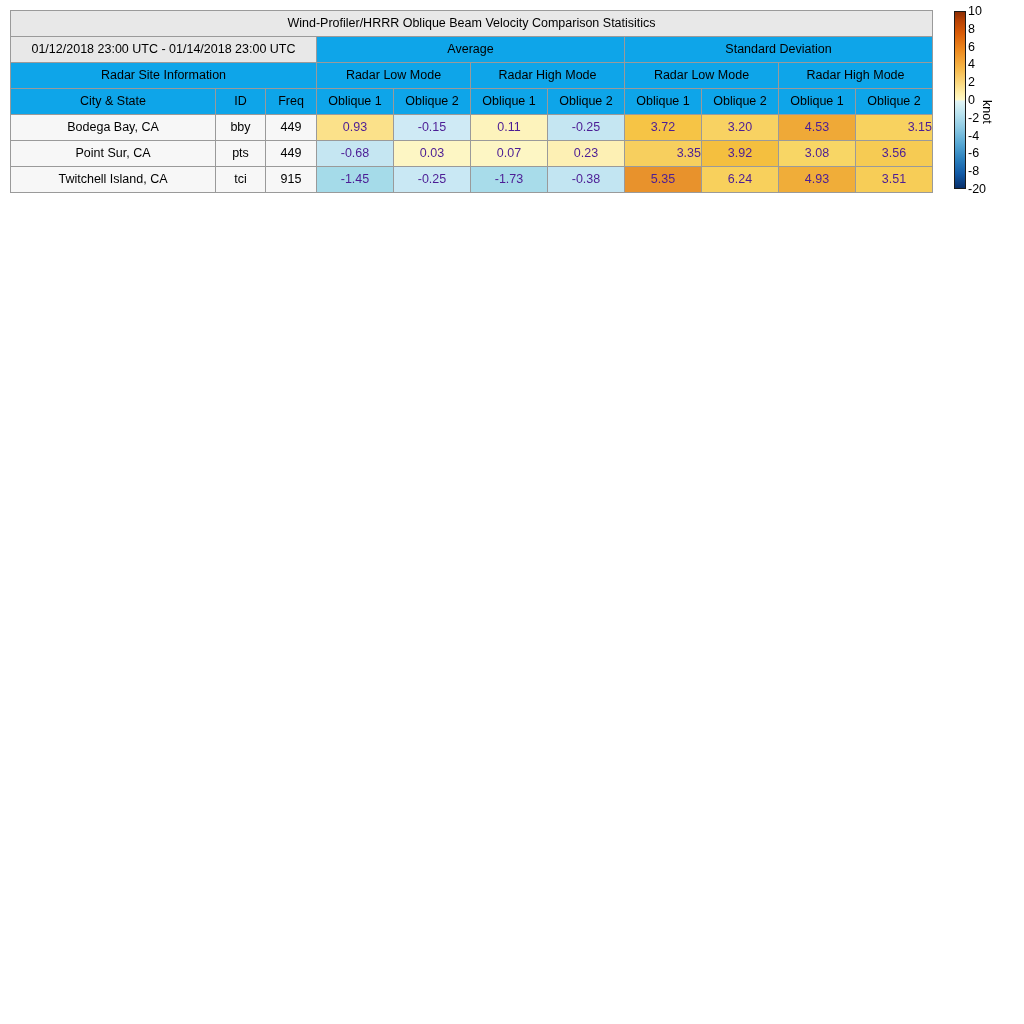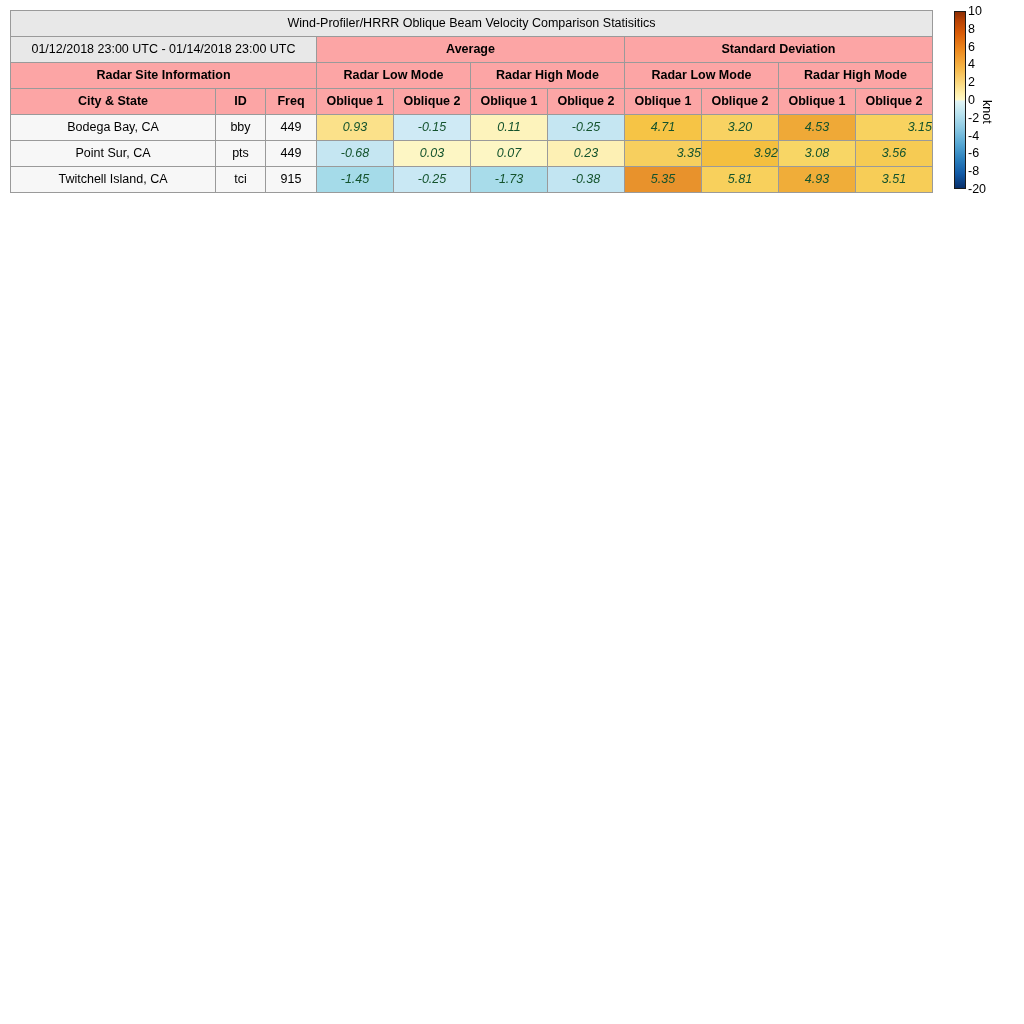--- a/index.html
+++ b/index.html
@@ -38,37 +38,36 @@
     border: 1px solid #9a9a9a;
     text-align: center;
     vertical-align: middle;
     padding: 0;
     height: 25px;
     line-height: 25px;
     white-space: nowrap;
     overflow: hidden;
   }
   td.hdr {
-    background: #fca5a5;
-    font-weight: bold;
+    background: #0ea5e9;
+    font-weight: normal;
   }
   td.hdr-title {
     background: #e8e8e8;
   }
   td.daterange {
     background: #e8e8e8;
     text-align: left;
     padding-left: 5px;
   }
   td.sitecell {
     background: #f7f7f7;
   }
   td.numcell {
-    color: #14532d;
-    font-style: italic;
+    color: #4c1d95;
   }
 
   
   col.c-city  { width: 205px; }
   col.c-id    { width: 50px;  }
   col.c-freq  { width: 51px;  }
   col.c-ob    { width: 77px;  }
 
   
   #colorbar-group {
@@ -184,48 +183,48 @@
         </tr>
 
         <tr>
             <td class="sitecell">Bodega Bay, CA</td>
             <td class="sitecell">bby</td>
             <td class="sitecell">449</td>
             <td class="numcell" style="background: rgb(251, 225, 138);">0.93</td>
             <td class="numcell" style="background: rgb(207, 234, 245);">-0.15</td>
             <td class="numcell" style="background: rgb(253, 243, 188);">0.11</td>
             <td class="numcell" style="background: rgb(197, 230, 242);">-0.25</td>
-            <td class="numcell" style="background: rgb(246, 196, 69);">4.71</td>
+            <td class="numcell" style="background: rgb(246, 196, 69);">3.72</td>
             <td class="numcell" style="background: rgb(248, 210, 98);">3.20</td>
             <td class="numcell" style="background: rgb(239, 169, 55);">4.53</td>
             <td class="numcell" style="background: rgb(248, 210, 95); text-align: right;">3.15</td>
           </tr>
         <tr>
             <td class="sitecell">Point Sur, CA</td>
             <td class="sitecell">pts</td>
             <td class="sitecell">449</td>
             <td class="numcell" style="background: rgb(197, 230, 242); margin-left: 45px;">-0.68</td>
             <td class="numcell" style="background: rgb(253, 246, 196);">0.03</td>
             <td class="numcell" style="background: rgb(253, 246, 196);">0.07</td>
             <td class="numcell" style="background: rgb(253, 240, 180);">0.23</td>
             <td class="numcell" style="background: rgb(247, 207, 94); text-align: right;">3.35</td>
-            <td class="numcell" style="background: rgb(244, 191, 63); text-align: right;">3.92</td>
+            <td class="numcell" style="background: rgb(244, 191, 63);">3.92</td>
             <td class="numcell" style="background: rgb(248, 214, 101);">3.08</td>
             <td class="numcell" style="background: rgb(246, 203, 83); text-align: center;">3.56</td>
           </tr>
         <tr>
             <td class="sitecell">Twitchell Island, CA</td>
             <td class="sitecell">tci</td>
             <td class="sitecell">915</td>
             <td class="numcell" style="background: rgb(165, 219, 233);">-1.45</td>
             <td class="numcell" style="background: rgb(201, 232, 244);">-0.25</td>
             <td class="numcell" style="background: rgb(168, 220, 234);">-1.73</td>
             <td class="numcell" style="background: rgb(194, 229, 242);">-0.38</td>
             <td class="numcell" style="background: rgb(232, 146, 44);">5.35</td>
-            <td class="numcell" style="background: rgb(248, 208, 92);">5.81</td>
+            <td class="numcell" style="background: rgb(248, 208, 92);">6.24</td>
             <td class="numcell" style="background: rgb(240, 173, 57);">4.93</td>
             <td class="numcell" style="background: rgb(247, 205, 87);">3.51</td>
           </tr>
       </tbody>
     </table>
   </div>
 
   <div id="colorbar-group">
     <div id="colorbar-bar"></div>
     <div class="cb-ticks" id="cb-ticks">

